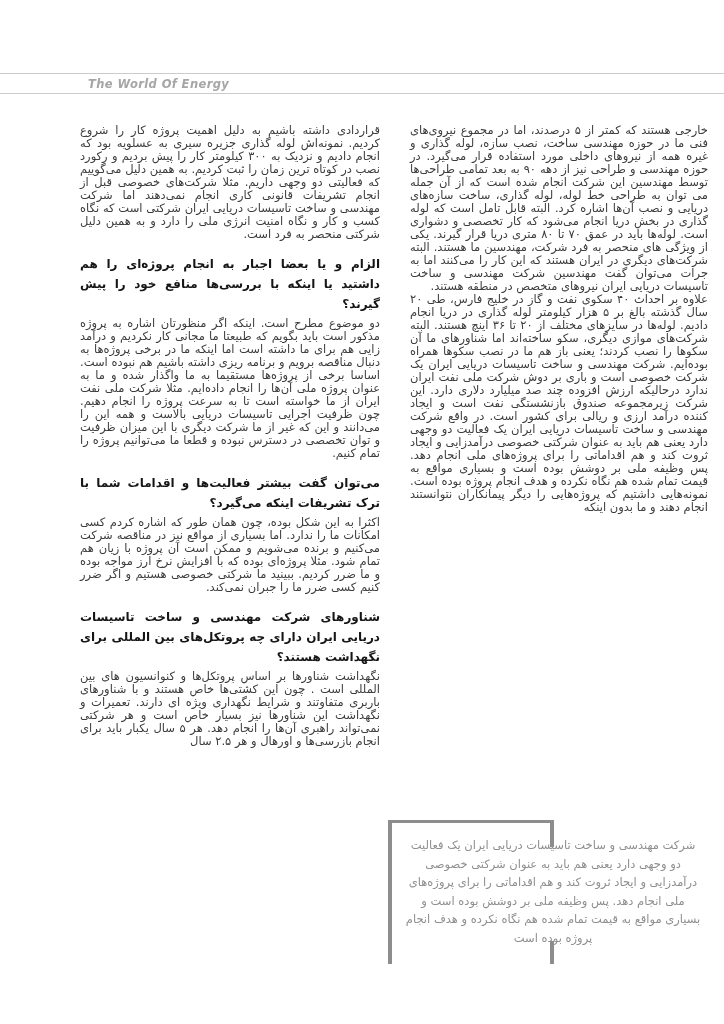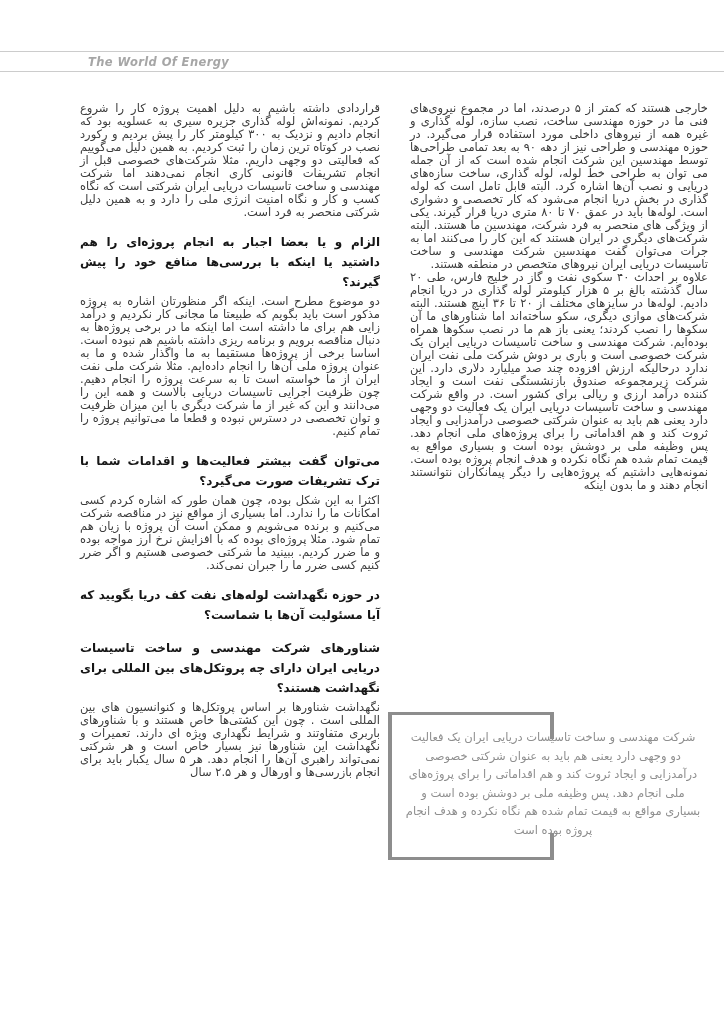--- a/index.html
+++ b/index.html
@@ -2,20 +2,21 @@
 <html lang="fa"><head>
 <meta charset="utf-8">
 <style>
   html,body { margin:0; padding:0; background:#ffffff; }
   .page {
     position:relative;
     width:724px; height:942px;
     background:#ffffff;
     overflow:hidden;
     font-family:"DejaVu Sans", sans-serif;
+    margin-top:22px;
   }
 
   
   .rule { position:absolute; left:0; width:724px; height:1px; background:#cccccc; }
   .rule-top { top:51px; }
   .rule-bottom { top:71px; }
   .brand {
     position:absolute; left:88px; top:55px;
     font-size:11.5px; font-style:italic; font-weight:bold;
     color:#a6a6a6; letter-spacing:0.4px;
@@ -39,21 +40,21 @@
   }
   .question {
     margin:13px 0 3px 0;
     font-size:12px; line-height:20px;
     font-weight:bold; color:#161616;
     text-align:justify;
   }
 
   
   .pullquote {
-    position:absolute; top:712px; left:388px;
+    position:absolute; top:798px; left:388px;
     width:320px; height:148px;
   }
   .pq-bar   { position:absolute; background:#8d8d8d; }
   .pq-left  { left:0; top:0; bottom:0; width:4px; }
   .pq-top   { left:0; top:0; width:166px; height:3px; }
   .pq-tick-top    { left:162px; top:0; width:4px; height:27px; }
   .pq-bottom      { left:0; bottom:0; width:166px; height:3px; }
   .pq-tick-bottom { left:162px; bottom:0; width:4px; height:27px; }
   .pq-text {
     position:absolute; left:16px; right:6px; top:16px; bottom:12px;
@@ -86,23 +87,22 @@
 
     <section class="col col-first">
       <p class="body-text">خارجی هستند که کمتر از ۵ درصدند، اما در مجموع نیروی‌های فنی ما در حوزه مهندسی ساخت، نصب سازه، لوله گذاری و غیره همه از نیروهای داخلی مورد استفاده قرار می‌گیرد. در حوزه مهندسی و طراحی نیز از دهه ۹۰ به بعد تمامی طراحی‌ها توسط مهندسین این شرکت انجام شده است که از آن جمله می توان به طراحی خط لوله، لوله گذاری، ساخت سازه‌های دریایی و نصب آن‌ها اشاره کرد. البته قابل تامل است که لوله گذاری در بخش دریا انجام می‌شود که کار تخصصی و دشواری است. لوله‌ها باید در عمق ۷۰ تا ۸۰ متری دریا قرار گیرند. یکی از ویژگی های منحصر به فرد شرکت، مهندسین ما هستند. البته شرکت‌های دیگری در ایران هستند که این کار را می‌کنند اما به جرات می‌توان گفت مهندسین شرکت مهندسی و ساخت تاسیسات دریایی ایران نیروهای متخصص در منطقه هستند.</p>
       <p class="body-text">علاوه بر احداث ۴۰ سکوی نفت و گاز در خلیج فارس، طی ۲۰ سال گذشته بالغ بر ۵ هزار کیلومتر لوله گذاری در دریا انجام دادیم. لوله‌ها در سایزهای مختلف از ۲۰ تا ۳۶ اینچ هستند. البته شرکت‌های موازی دیگری، سکو ساخته‌اند اما شناورهای ما آن سکوها را نصب کردند؛ یعنی باز هم ما در نصب سکوها همراه بوده‌ایم. شرکت مهندسی و ساخت تاسیسات دریایی ایران یک شرکت خصوصی است و باری بر دوش شرکت ملی نفت ایران ندارد درحالیکه ارزش افزوده چند صد میلیارد دلاری دارد. این شرکت زیرمجموعه صندوق بازنشستگی نفت است و ایجاد کننده درآمد ارزی و ریالی برای کشور است. در واقع شرکت مهندسی و ساخت تاسیسات دریایی ایران یک فعالیت دو وجهی دارد یعنی هم باید به عنوان شرکتی خصوصی درآمدزایی و ایجاد ثروت کند و هم اقداماتی را برای پروژه‌های ملی انجام دهد. پس وظیفه ملی بر دوشش بوده است و بسیاری مواقع به قیمت تمام شده هم نگاه نکرده و هدف انجام پروژه بوده است. نمونه‌هایی داشتیم که پروژه‌هایی را دیگر پیمانکاران نتوانستند انجام دهند و ما بدون اینکه</p>
     </section>
 
     <section class="col col-second">
       <p class="body-text">قراردادی داشته باشیم به دلیل اهمیت پروژه کار را شروع کردیم. نمونه‌اش لوله گذاری جزیره سیری به عسلویه بود که انجام دادیم و نزدیک به ۳۰۰ کیلومتر کار را پیش بردیم و رکورد نصب در کوتاه ترین زمان را ثبت کردیم. به همین دلیل می‌گوییم که فعالیتی دو وجهی داریم. مثلا شرکت‌های خصوصی قبل از انجام تشریفات قانونی کاری انجام نمی‌دهند اما شرکت مهندسی و ساخت تاسیسات دریایی ایران شرکتی است که نگاه کسب و کار و نگاه امنیت انرژی ملی را دارد و به همین دلیل شرکتی منحصر به فرد است.</p>
       <h3 class="question">الزام و یا بعضا اجبار به انجام پروژه‌ای را هم داشتید یا اینکه با بررسی‌ها منافع خود را پیش گیرند؟</h3>
       <p class="body-text">دو موضوع مطرح است. اینکه اگر منظورتان اشاره به پروژه مذکور است باید بگویم که طبیعتا ما مجانی کار نکردیم و درآمد زایی هم برای ما داشته است اما اینکه ما در برخی پروژه‌ها به دنبال مناقصه برویم و برنامه ریزی داشته باشیم هم نبوده است. اساسا برخی از پروژه‌ها مستقیما به ما واگذار شده و ما به عنوان پروژه ملی آن‌ها را انجام داده‌ایم. مثلا شرکت ملی نفت ایران از ما خواسته است تا به سرعت پروژه را انجام دهیم. چون ظرفیت اجرایی تاسیسات دریایی بالاست و همه این را می‌دانند و این که غیر از ما شرکت دیگری با این میزان ظرفیت و توان تخصصی در دسترس نبوده و قطعا ما می‌توانیم پروژه را تمام کنیم.</p>
-      <h3 class="question">می‌توان گفت بیشتر فعالیت‌ها و اقدامات شما با ترک تشریفات صورت می‌گیرد؟</h3>
+      <h3 class="question">می‌توان گفت بیشتر فعالیت‌ها و اقدامات شما با ترک تشریفات اینکه می‌گیرد؟</h3>
       <p class="body-text">اکثرا به این شکل بوده، چون همان طور که اشاره کردم کسی امکانات ما را ندارد. اما بسیاری از مواقع نیز در مناقصه شرکت می‌کنیم و برنده می‌شویم و ممکن است آن پروژه با زیان هم تمام شود. مثلا پروژه‌ای بوده که با افزایش نرخ ارز مواجه بوده و ما ضرر کردیم. ببینید ما شرکتی خصوصی  هستیم و اگر ضرر کنیم کسی ضرر ما را جبران نمی‌کند.</p>
-      <h3 class="question">در حوزه نگهداشت لوله‌های نفت کف دریا بگویید که آیا مسئولیت آن‌ها با شماست؟</h3>
       <h3 class="question">شناورهای شرکت مهندسی و ساخت تاسیسات دریایی ایران دارای چه پروتکل‌های بین المللی برای نگهداشت هستند؟</h3>
       <p class="body-text">نگهداشت شناورها بر اساس پروتکل‌ها و کنوانسیون های بین المللی است . چون این کشتی‌ها خاص هستند و با شناورهای باربری متفاوتند و شرایط نگهداری ویژه ای دارند. تعمیرات و نگهداشت این شناورها نیز بسیار خاص است و هر شرکتی نمی‌تواند راهبری آن‌ها را انجام دهد. هر ۵ سال یکبار باید برای انجام بازرسی‌ها و اورهال و هر ۲.۵ سال</p>
     </section>
 
   </main>
 
   <aside class="pullquote">
     <span class="pq-bar pq-left"></span>
     <span class="pq-bar pq-top"></span>
     <span class="pq-bar pq-tick-top"></span>

